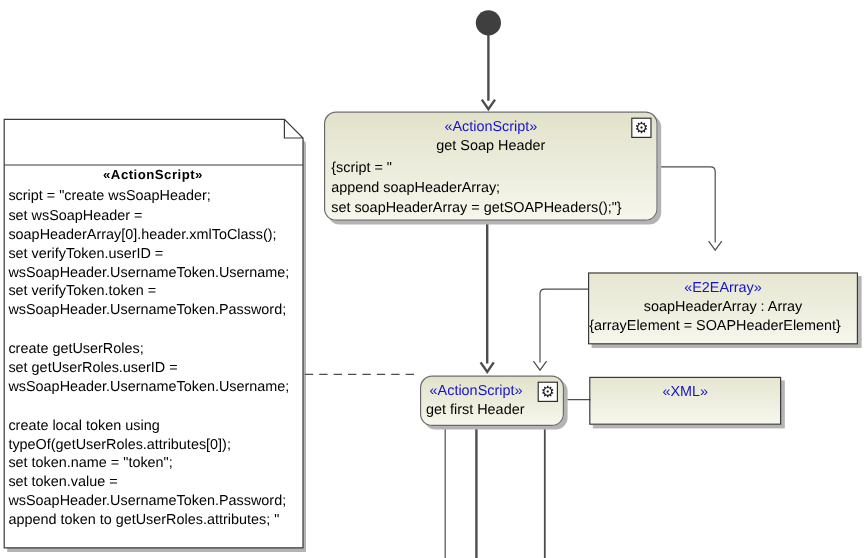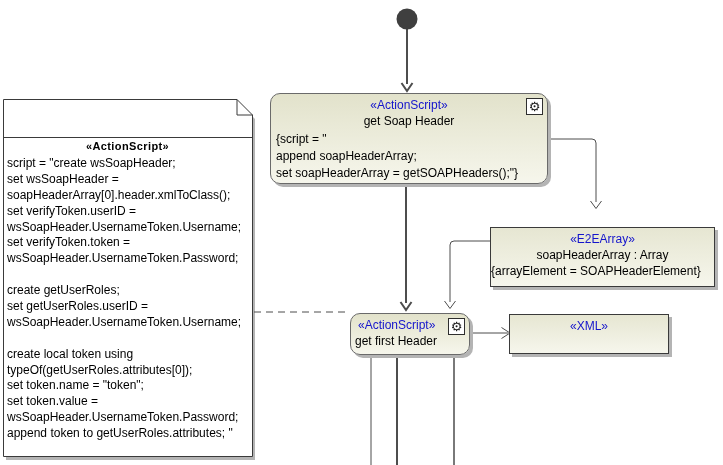--- a/index.html
+++ b/index.html
@@ -112,17 +112,17 @@
     <div class="title">soapHeaderArray : Array</div>
     <div class="script-line" style="padding:0;">{arrayElement = SOAPHeaderElement}</div>
   </div>
 
   <div class="box action" style="left:350px; top:313px; width:120px; height:42px;">
     <div class="stereo left7" style="margin-top:4px;">«ActionScript»</div>
     <div class="title left4">get first Header</div>
     <div class="gear" style="right:4px; top:4px;">⚙</div>
   </div>
 
-  <div class="box objectbox" style="left:509px; top:314px; width:160px; height:40px;">
+  <div class="box objectbox" style="left:491px; top:314px; width:160px; height:40px;">
     <div class="stereo" style="margin-top:4px;">«XML»</div>
   </div>
 
 </div>
 
 </body></html>

